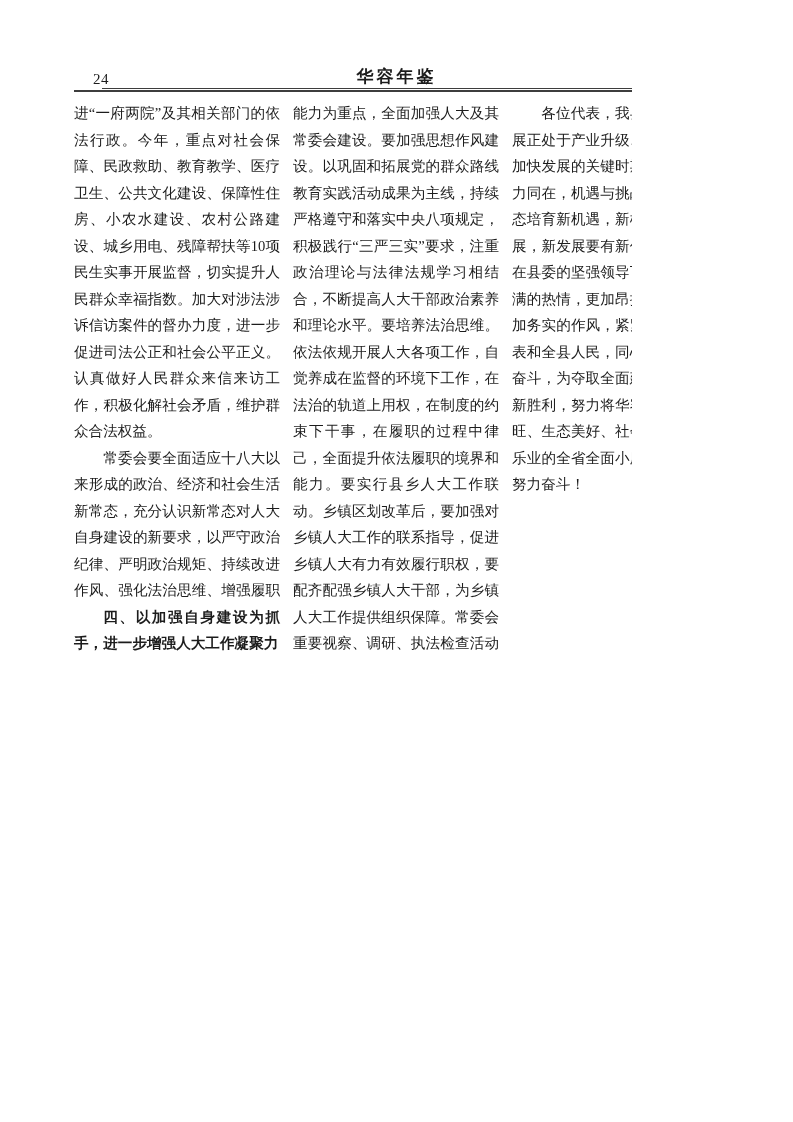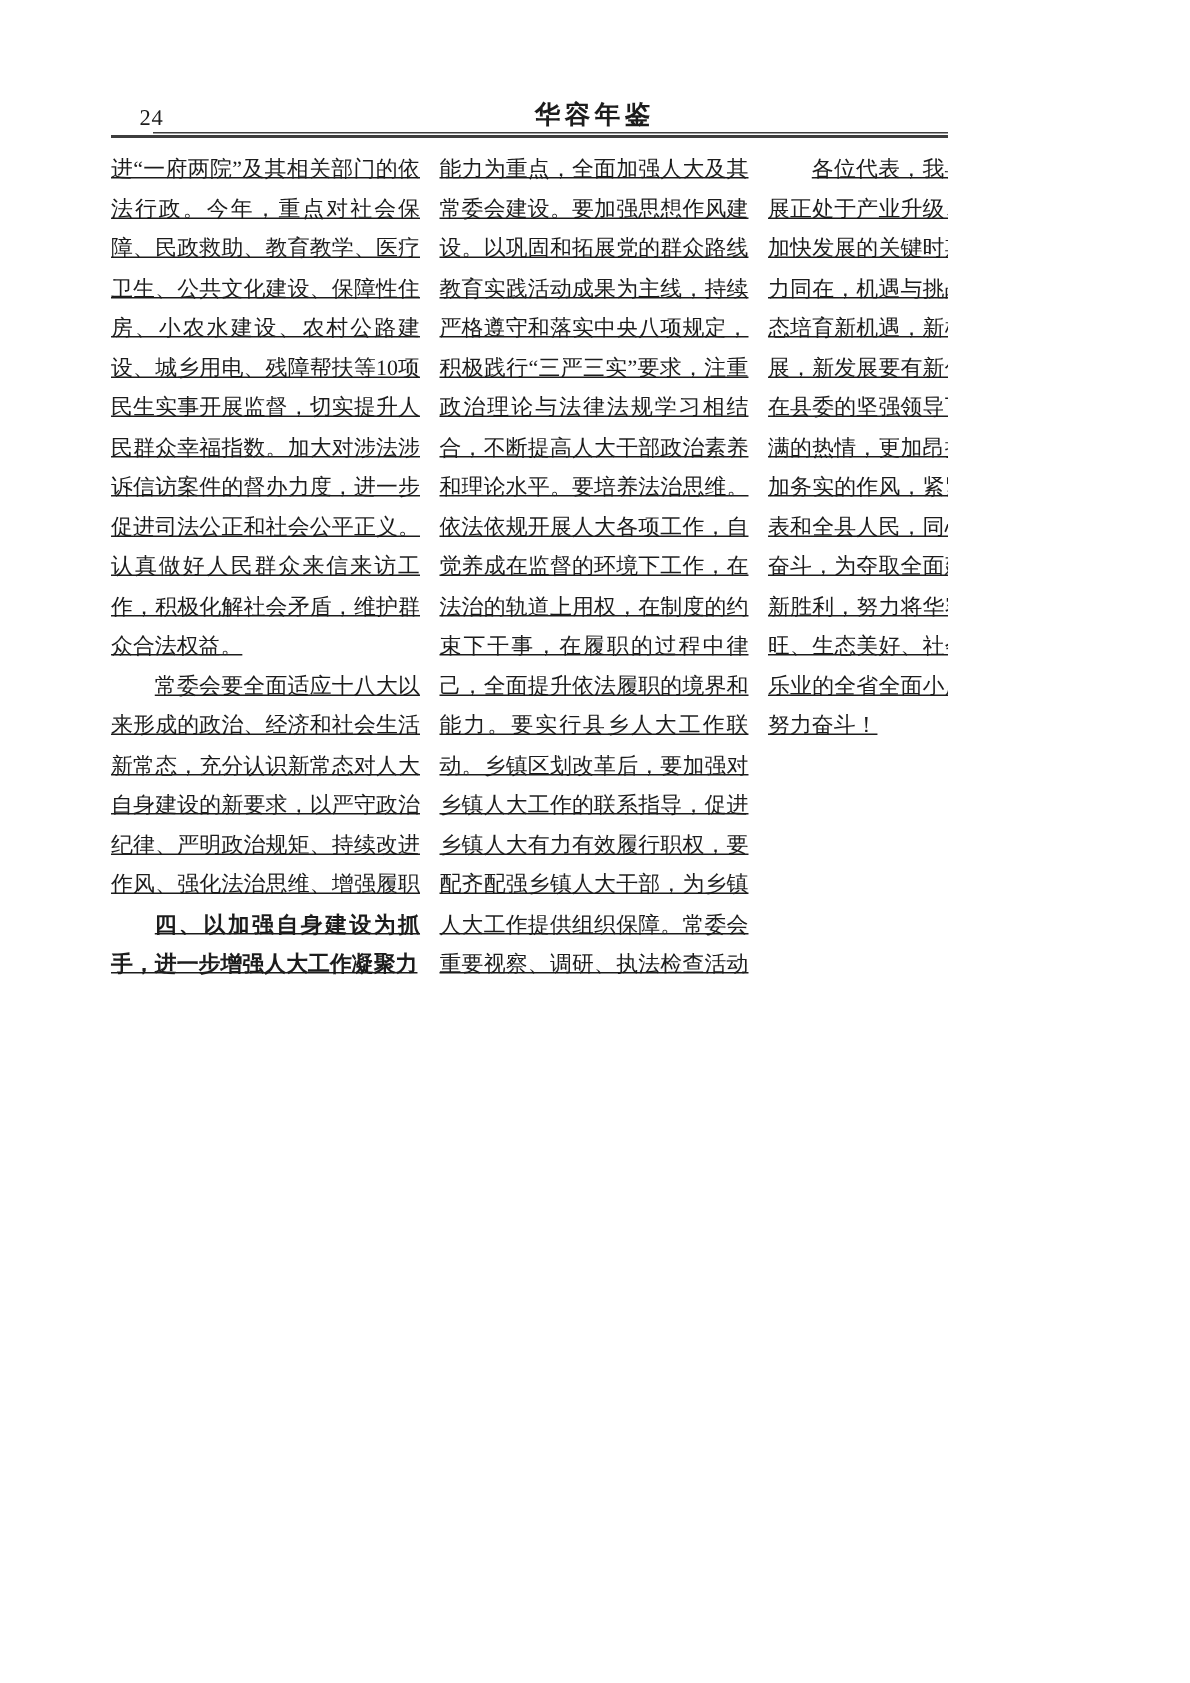--- a/index.html
+++ b/index.html
@@ -62,21 +62,21 @@
     gap:13px;
   }
   .column{
     width:206px;
     flex:0 0 206px;
     font-size:14.6px;
     line-height:26.5px;
     text-align:justify;
     text-justify:inter-character;
   }
-  .block{ margin:0;text-decoration:underline; }
+  .block{ margin:0; }
   .block.paragraph{ text-indent:2em; }
   .block.heading{
     text-indent:2em;
     font-weight:bold;
     font-family:"Liberation Sans","DejaVu Sans",sans-serif;
   }
   .block.flow{ text-align-last:justify; }
 </style>
 </head>
 <body>

